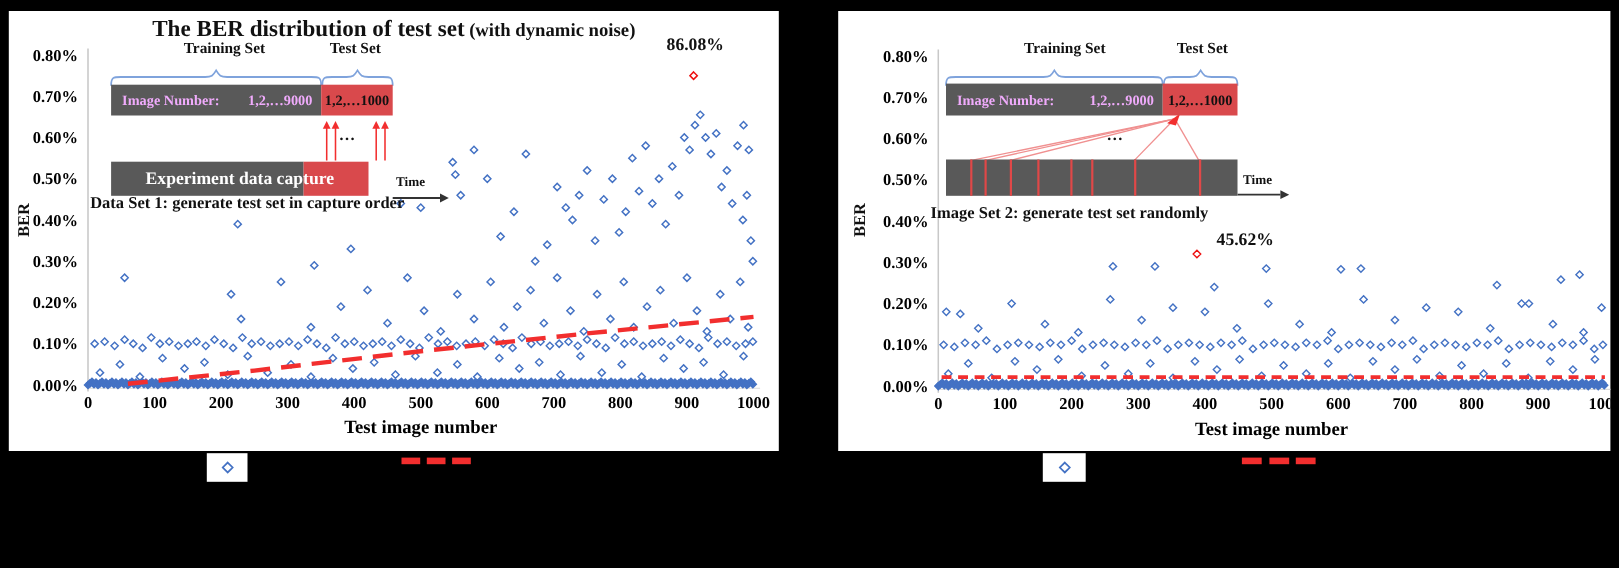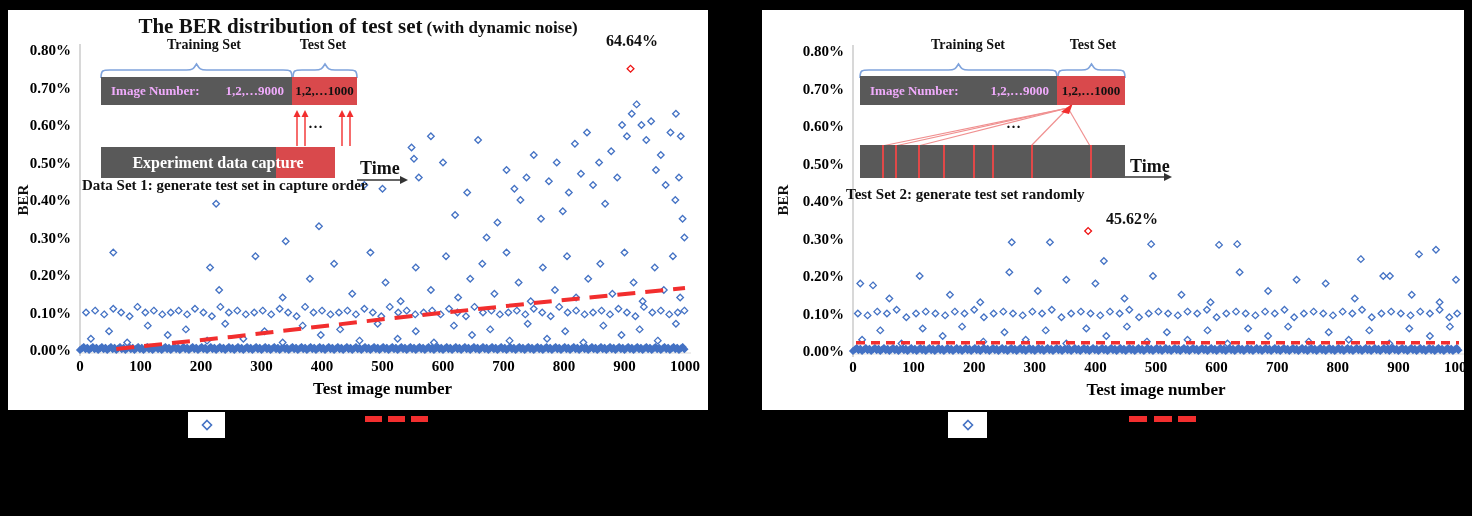--- a/index.html
+++ b/index.html
@@ -13,21 +13,21 @@
   .abs{position:absolute;}
   .setlbl{font-weight:bold;font-size:14px;text-align:center;}
   .bar{position:absolute;display:flex;}
   .bar .gray{background:#595959;display:flex;align-items:center;color:#f0abfc;font-weight:bold;font-size:13px;}
   .bar .red{background:#D9494C;display:flex;align-items:center;justify-content:center;color:#111;font-weight:bold;font-size:13px;}
   .capbar{position:relative;}
   .capbar .cap-txt{position:absolute;left:0;right:0;top:0;bottom:0;display:flex;align-items:center;justify-content:center;
        color:#fff;font-weight:bold;font-size:16px;}
   .vline{position:absolute;top:0;bottom:0;width:2px;background:#E04848;}
   .ell{font-weight:bold;font-size:15px;letter-spacing:1px;}
-  .timelbl{font-weight:bold;font-size:18px;}
+  .timelbl{font-weight:bold;font-size:12px;}
   .caption{font-weight:bold;font-size:15px;white-space:nowrap;}
   .ann{font-weight:bold;font-size:16px;text-align:center;white-space:nowrap;}
   .berlbl{font-weight:bold;font-size:15px;transform:rotate(-90deg);transform-origin:center;}
   .leg-box{position:absolute;background:#fff;display:flex;align-items:center;justify-content:center;}
   .leg-dash{position:absolute;display:flex;justify-content:space-between;}
   .leg-dash span{display:block;height:6px;background:#F22E2E;}
 </style>
 </head>
 <body>
 
@@ -615,21 +615,21 @@
     </div>
   </div>
   <div class="abs ell" style="left:300px;top:105px;">…</div>
   <div class="bar capbar" style="left:93px;top:137px;width:234px;height:31px;">
     <div class="gray" style="width:191px;"></div>
     <div class="red" style="width:65px;"></div>
     <div class="cap-txt">Experiment data capture</div>
   </div>
   <div class="abs timelbl" style="left:352px;top:148px;">Time</div>
   <div class="abs caption" style="left:74px;top:167px;">Data Set 1: generate test set in capture order</div>
-  <div class="abs ann" style="left:592px;top:22px;width:64px;">64.64%</div>
+  <div class="abs ann" style="left:592px;top:22px;width:64px;">86.08%</div>
 </div>
 
 <div class="panel" id="panel1" style="left:762px;width:702px;">
   <svg class="plot" id="plot1" width="702" height="400" viewBox="0 0 702 400">
       <line x1="91" y1="35" x2="91" y2="347" stroke="#C8C8C8" stroke-width="1.4"></line>
       <line x1="91" y1="344" x2="703" y2="344" stroke="#DADADA" stroke-width="1"></line>
       <text x="82" y="46" text-anchor="end" font-size="15" font-weight="bold" font-family="&quot;Liberation Serif&quot;,serif">0.80%</text>
       <text x="82" y="83.5" text-anchor="end" font-size="15" font-weight="bold" font-family="&quot;Liberation Serif&quot;,serif">0.70%</text>
       <text x="82" y="120.99999999999997" text-anchor="end" font-size="15" font-weight="bold" font-family="&quot;Liberation Serif&quot;,serif">0.60%</text>
       <text x="82" y="158.5" text-anchor="end" font-size="15" font-weight="bold" font-family="&quot;Liberation Serif&quot;,serif">0.50%</text>
@@ -1145,21 +1145,21 @@
     <div class="vline" style="left:22px;"></div>
     <div class="vline" style="left:35px;"></div>
     <div class="vline" style="left:58px;"></div>
     <div class="vline" style="left:83px;"></div>
     <div class="vline" style="left:113px;"></div>
     <div class="vline" style="left:132px;"></div>
     <div class="vline" style="left:171px;"></div>
     <div class="vline" style="left:230px;"></div>
   </div>
   <div class="abs timelbl" style="left:368px;top:146px;">Time</div>
-  <div class="abs caption" style="left:84px;top:176px;">Test Set 2: generate test set randomly</div>
+  <div class="abs caption" style="left:84px;top:176px;">Image Set 2: generate test set randomly</div>
   <div class="abs ann" style="left:338px;top:200px;width:64px;">45.62%</div>
 </div>
 
 <div class="leg-box" style="left:188px;top:412px;width:37px;height:26px;">
   <svg width="12" height="12" viewBox="0 0 12 12">
     <path d="M6 1.5 L10.5 6 L6 10.5 L1.5 6 Z" fill="none" stroke="#4472C4" stroke-width="1.6"></path>
   </svg>
 </div>
 <div class="leg-dash" style="left:365px;top:416px;width:63px;">
   <span style="width:17px;"></span>

